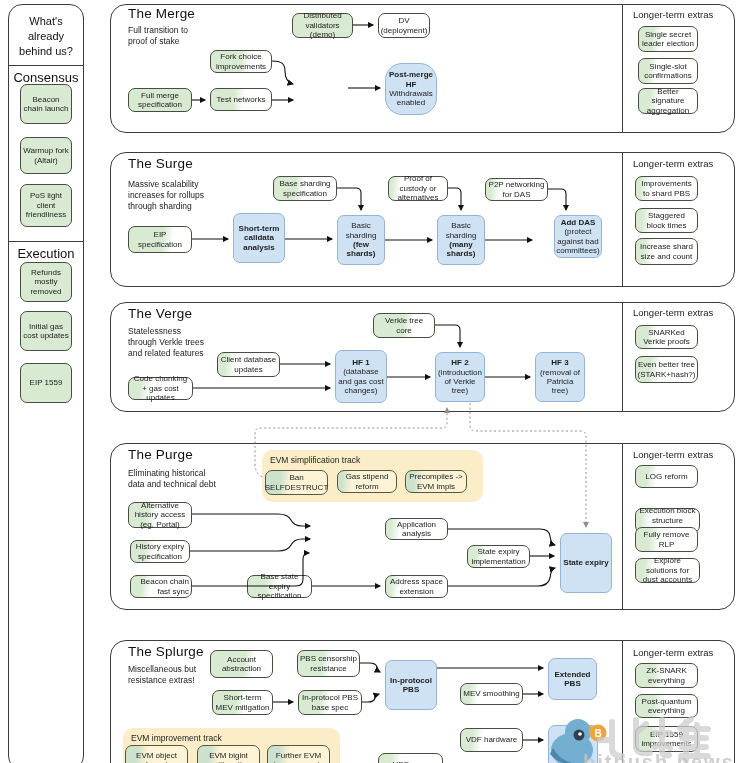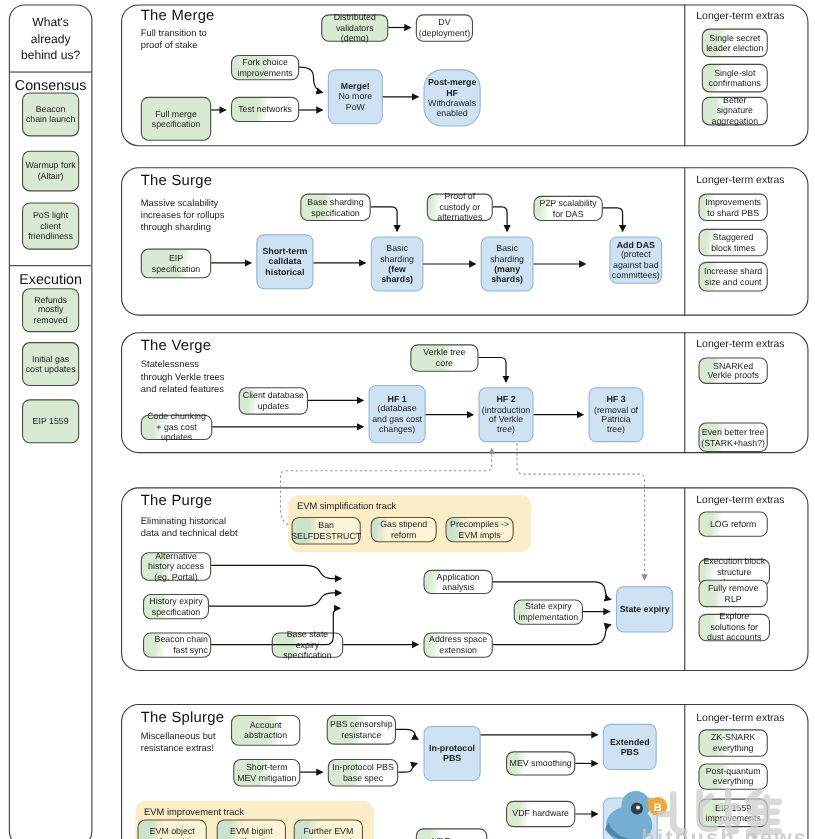--- a/index.html
+++ b/index.html
@@ -86,74 +86,70 @@
     </div>
     <div class="node " style="left: 20px; top: 262px; width: 52px; height: 40px; background: rgb(217, 234, 211);">
       <span>Refunds mostly removed</span>
     </div>
     <div class="node " style="left: 20px; top: 311px; width: 52px; height: 40px; background: rgb(217, 234, 211);">
       <span>Initial gas cost updates</span>
     </div>
     <div class="node " style="left: 20px; top: 363px; width: 52px; height: 40px; background: rgb(217, 234, 211);">
       <span>EIP 1559</span>
     </div>
-    <div class="node " style="left: 128px; top: 88px; width: 64px; height: 40px; background: rgb(217, 234, 211);">
+    <div class="node " style="left: 128px; top: 88px; width: 64px; height: 24px; background: rgb(217, 234, 211);">
       <span>Full merge specification</span>
     </div>
     <div class="node " style="left: 210px; top: 88px; width: 62px; height: 23px; background: linear-gradient(97deg, rgb(217, 234, 211) 39%, rgb(255, 255, 255) 55%);">
       <span>Test networks</span>
     </div>
     <div class="node " style="left: 210px; top: 50px; width: 62px; height: 23px; background: linear-gradient(97deg, rgb(217, 234, 211) 49%, rgb(255, 255, 255) 65%);">
       <span>Fork choice improvements</span>
     </div>
     <div class="node " style="left: 292px; top: 13px; width: 61px; height: 25px; background: rgb(217, 234, 211);">
       <span>Distributed validators (demo)</span>
     </div>
     <div class="node " style="left: 378px; top: 13px; width: 52px; height: 25px; background: rgb(255, 255, 255);">
       <span>DV (deployment)</span>
-    </div>
-    <div class="node blue" style="left: 298px; top: 63px; width: 50px; height: 50px;">
-      <b style="display: block;">Merge!</b>
-      <span>No more PoW</span>
     </div>
     <div class="node blue" style="left: 385px; top: 63px; width: 52px; height: 52px; border-radius: 17px;">
       <b style="display: block;">Post-merge HF</b>
       <span>Withdrawals enabled</span>
     </div>
     <div class="node " style="left: 638px; top: 26px; width: 60px; height: 26px; background: linear-gradient(97deg, rgb(217, 234, 211) 24%, rgb(255, 255, 255) 40%);">
       <span>Single secret leader election</span>
     </div>
     <div class="node " style="left: 638px; top: 58px; width: 60px; height: 26px; background: linear-gradient(97deg, rgb(217, 234, 211) 16%, rgb(255, 255, 255) 32%);">
       <span>Single-slot confirmations</span>
     </div>
     <div class="node " style="left: 638px; top: 88px; width: 60px; height: 26px; background: linear-gradient(97deg, rgb(217, 234, 211) 20%, rgb(255, 255, 255) 36%);">
       <span>Better signature aggregation</span>
     </div>
     <div class="node " style="left: 128px; top: 226px; width: 64px; height: 27px; background: linear-gradient(97deg, rgb(217, 234, 211) 54%, rgb(255, 255, 255) 70%);">
       <span>EIP specification</span>
     </div>
     <div class="node blue" style="left: 233px; top: 213px; width: 52px; height: 50px;">
-      <b style="display: block;">Short-term calldata historical</b>
+      <b style="display: block;">Short-term calldata analysis</b>
     </div>
     <div class="node " style="left: 273px; top: 176px; width: 64px; height: 25px; background: linear-gradient(97deg, rgb(217, 234, 211) 34%, rgb(255, 255, 255) 50%);">
       <span>Base sharding specification</span>
     </div>
     <div class="node blue" style="left: 337px; top: 215px; width: 48px; height: 50px;">
       <span>Basic sharding</span>
       <b style="display: block;">(few shards)</b>
     </div>
     <div class="node " style="left: 388px; top: 176px; width: 60px; height: 25px; background: linear-gradient(97deg, rgb(217, 234, 211) 6%, rgb(255, 255, 255) 22%);">
       <span>Proof of custody or alternatives</span>
     </div>
     <div class="node blue" style="left: 437px; top: 215px; width: 48px; height: 50px;">
       <span>Basic sharding</span>
       <b style="display: block;">(many shards)</b>
     </div>
     <div class="node " style="left: 485px; top: 178px; width: 63px; height: 23px; background: linear-gradient(97deg, rgb(217, 234, 211) 9%, rgb(255, 255, 255) 25%);">
-      <span>P2P scalability for DAS</span>
+      <span>P2P networking for DAS</span>
     </div>
     <div class="node blue" style="left: 554px; top: 215px; width: 48px; height: 43px;">
       <b style="display: block;">Add DAS</b>
       <span>(protect against bad committees)</span>
     </div>
     <div class="node " style="left: 635px; top: 176px; width: 63px; height: 25px; background: linear-gradient(97deg, rgb(217, 234, 211) 9%, rgb(255, 255, 255) 25%);">
       <span>Improvements to shard PBS</span>
     </div>
     <div class="node " style="left: 635px; top: 208px; width: 63px; height: 25px; background: linear-gradient(97deg, rgb(217, 234, 211) 12%, rgb(255, 255, 255) 28%);">
       <span>Staggered block times</span>
@@ -178,21 +174,21 @@
       <b style="display: block;">HF 2</b>
       <span>(introduction of Verkle tree)</span>
     </div>
     <div class="node blue" style="left: 535px; top: 352px; width: 50px; height: 50px;">
       <b style="display: block;">HF 3</b>
       <span>(removal of Patricia tree)</span>
     </div>
     <div class="node " style="left: 635px; top: 325px; width: 63px; height: 24px; background: linear-gradient(97deg, rgb(217, 234, 211) 19%, rgb(255, 255, 255) 35%);">
       <span>SNARKed Verkle proofs</span>
     </div>
-    <div class="node " style="left: 635px; top: 356px; width: 63px; height: 27px; background: linear-gradient(97deg, rgb(217, 234, 211) 24%, rgb(255, 255, 255) 40%); margin-top: 28px;">
+    <div class="node " style="left: 635px; top: 356px; width: 63px; height: 27px; background: linear-gradient(97deg, rgb(217, 234, 211) 24%, rgb(255, 255, 255) 40%);">
       <span>Even better tree (STARK+hash?)</span>
     </div>
     <div class="trackpanel" style="left: 262px; top: 450px; width: 221px; height: 52px;">
       <div class="tracklabel">EVM simplification track</div>
     </div>
     <div class="node " style="left: 265px; top: 470px; width: 63px; height: 25px; background: linear-gradient(97deg, rgb(205, 226, 205) 24%, rgb(253, 243, 214) 40%); border-color: rgb(87, 87, 59);">
       <span>Ban SELFDESTRUCT</span>
     </div>
     <div class="node " style="left: 337px; top: 470px; width: 60px; height: 23px; background: linear-gradient(97deg, rgb(205, 226, 205) 9%, rgb(253, 243, 214) 25%); border-color: rgb(87, 87, 59);">
       <span>Gas stipend reform</span>
@@ -214,21 +210,21 @@
     </div>
     <div class="node " style="left: 247px; top: 575px; width: 65px; height: 23px; background: linear-gradient(97deg, rgb(217, 234, 211) 29%, rgb(255, 255, 255) 45%);">
       <span>Base state expiry specification</span>
     </div>
     <div class="node " style="left: 385px; top: 575px; width: 63px; height: 23px; background: linear-gradient(97deg, rgb(217, 234, 211) 9%, rgb(255, 255, 255) 25%);">
       <span>Address space extension</span>
     </div>
     <div class="node " style="left: 467px; top: 545px; width: 63px; height: 23px; background: linear-gradient(97deg, rgb(217, 234, 211) 14%, rgb(255, 255, 255) 30%);">
       <span>State expiry implementation</span>
     </div>
-    <div class="node blue" style="left: 560px; top: 533px; width: 52px; height: 42px;">
+    <div class="node blue" style="left: 560px; top: 533px; width: 52px; height: 60px;">
       <b style="display: block;">State expiry</b>
     </div>
     <div class="node " style="left: 635px; top: 465px; width: 63px; height: 23px; background: linear-gradient(97deg, rgb(217, 234, 211) 19%, rgb(255, 255, 255) 35%);">
       <span>LOG reform</span>
     </div>
     <div class="node " style="left: 635px; top: 495px; width: 65px; height: 25px; background: linear-gradient(97deg, rgb(217, 234, 211) 9%, rgb(255, 255, 255) 25%); margin-top: 13px;">
       <span>Execution block structure cleanup</span>
     </div>
     <div class="node " style="left: 635px; top: 527px; width: 63px; height: 25px; background: linear-gradient(97deg, rgb(217, 234, 211) 24%, rgb(255, 255, 255) 40%);">
       <span>Fully remove RLP</span>

